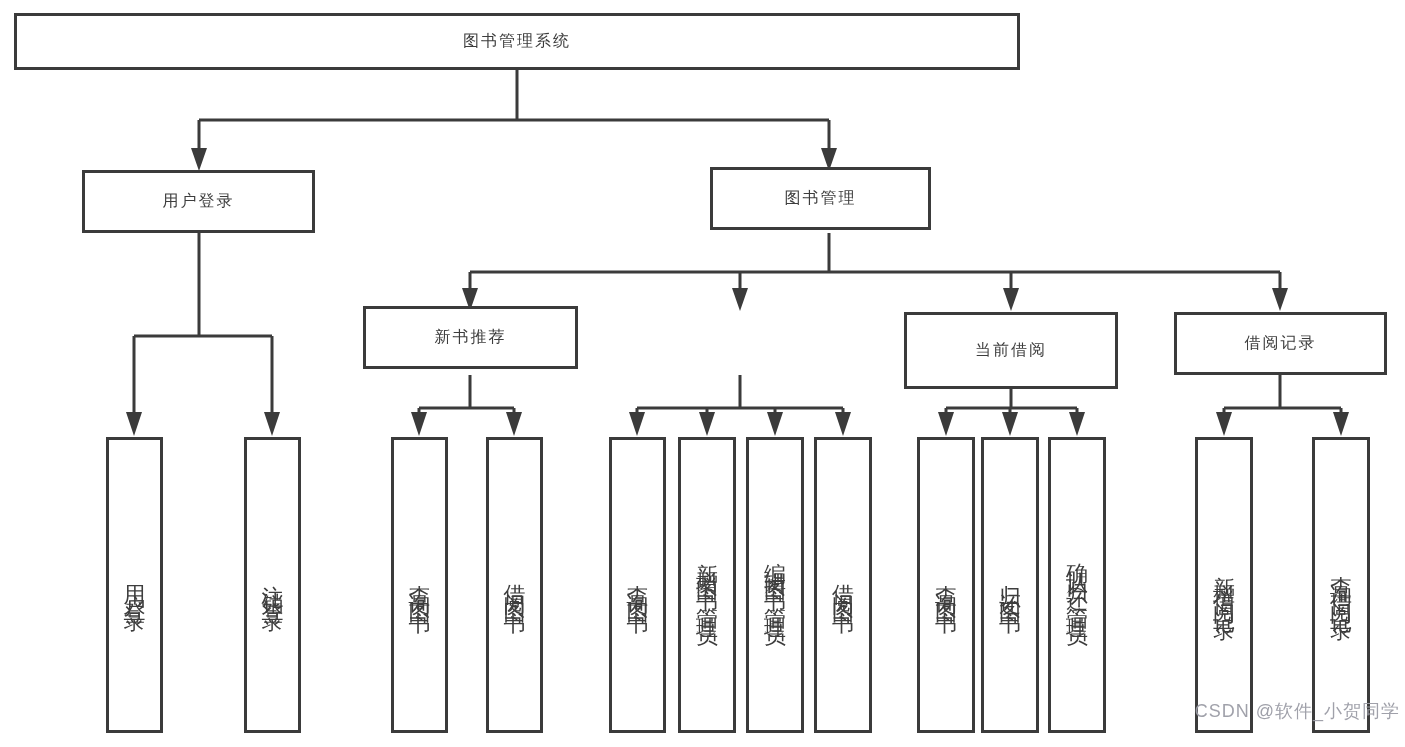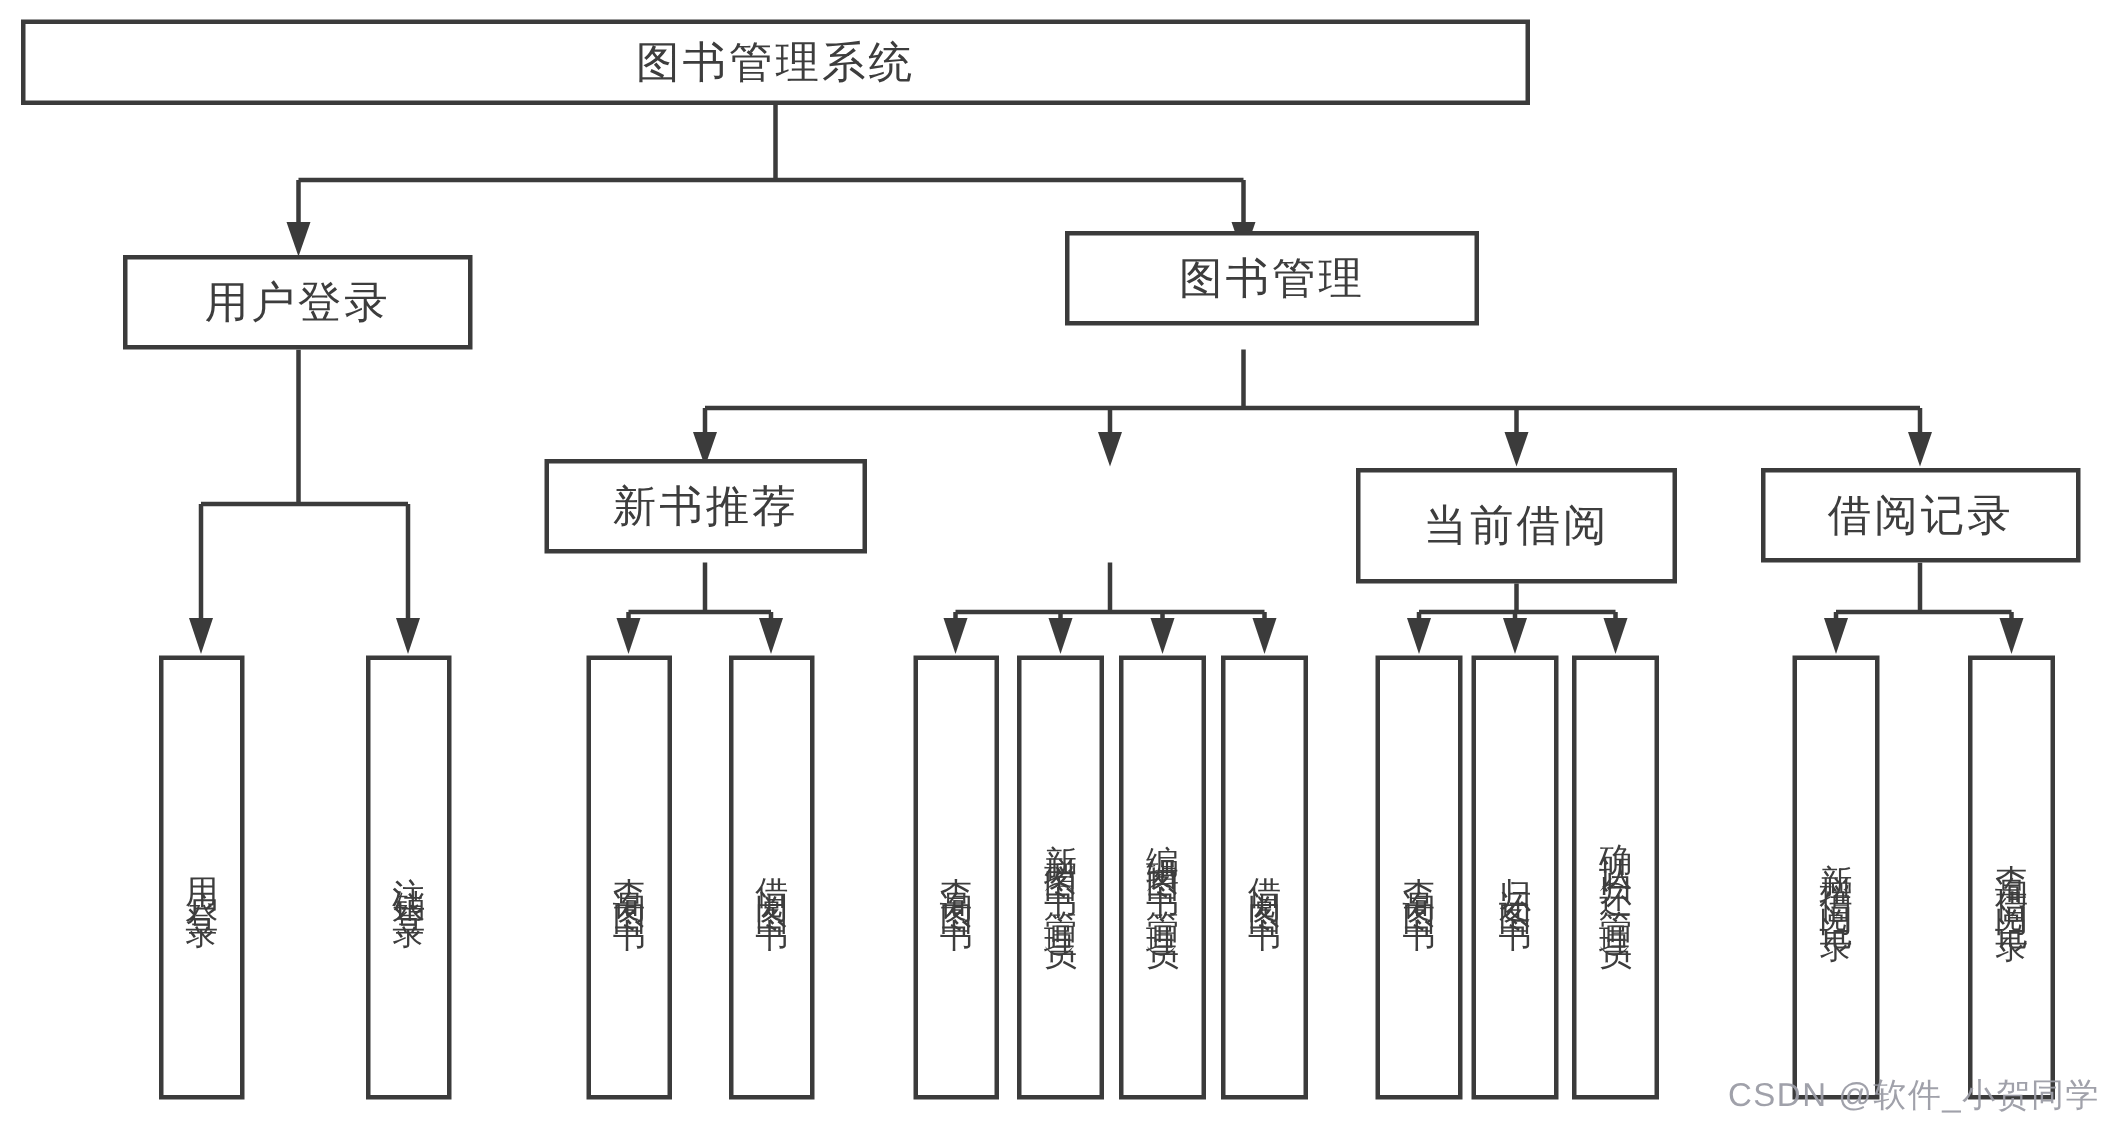--- a/index.html
+++ b/index.html
@@ -28,39 +28,39 @@
     box-sizing: border-box;
     border: 3px solid #3b3b3b;
     background: #ffffff;
     display: flex;
     align-items: center;
     justify-content: center;
     color: #3d3d3d;
     z-index: 2;
   }
   .hnode {
-    font-size: 29px;
+    font-size: 16px;
     letter-spacing: 2px;
     white-space: nowrap;
   }
   .vnode {
     font-size: 22px;
   }
   .vnode .vtext {
     writing-mode: vertical-rl;
     text-orientation: mixed;
     letter-spacing: 9px;
     line-height: 1.0;
     white-space: nowrap;
   }
   
   .n-root          { left: 14px;  top: 13px;  width: 1006px; height: 57px; }
   
   .n-user-login    { left: 82px;  top: 170px; width: 233px;  height: 63px; }
-  .n-book-mgmt     { left: 710px; top: 154px; width: 276px;  height: 63px; }
+  .n-book-mgmt     { left: 710px; top: 167px; width: 221px;  height: 63px; }
   
   .n-new-book-rec  { left: 363px; top: 306px; width: 215px;  height: 63px; }
   .n-book-borrow   { left: 633px; top: 312px; width: 214px;  height: 63px; }
   .n-cur-borrow    { left: 904px; top: 312px; width: 214px;  height: 77px; }
   .n-borrow-rec    { left: 1174px;top: 312px; width: 213px;  height: 63px; }
   
   .leaf            { top: 437px;  height: 296px; width: 57px; }
   .l-user-login    { left: 106px; }
   .l-logout        { left: 244px; }
   .l-query-1       { left: 391px; }
@@ -70,22 +70,22 @@
   .l-edit-books    { left: 746px; width: 58px; }
   .l-borrow-2      { left: 814px; width: 58px; }
   .l-query-3       { left: 917px; width: 58px; }
   .l-return        { left: 981px; width: 58px; }
   .l-confirm       { left: 1048px;width: 58px; }
   .l-add-rec       { left: 1195px;width: 58px; }
   .l-query-rec     { left: 1312px;width: 58px; }
   #watermark {
     position: absolute;
     right: 5px;
-    bottom: 2px;
-    font-size: 22px;
+    bottom: 24px;
+    font-size: 18px;
     color: rgba(155, 156, 165, 0.95);
     letter-spacing: 1px;
     z-index: 5;
     white-space: nowrap;
   }
 </style>
 </head>
 <body>
 
 <div id="canvas">

